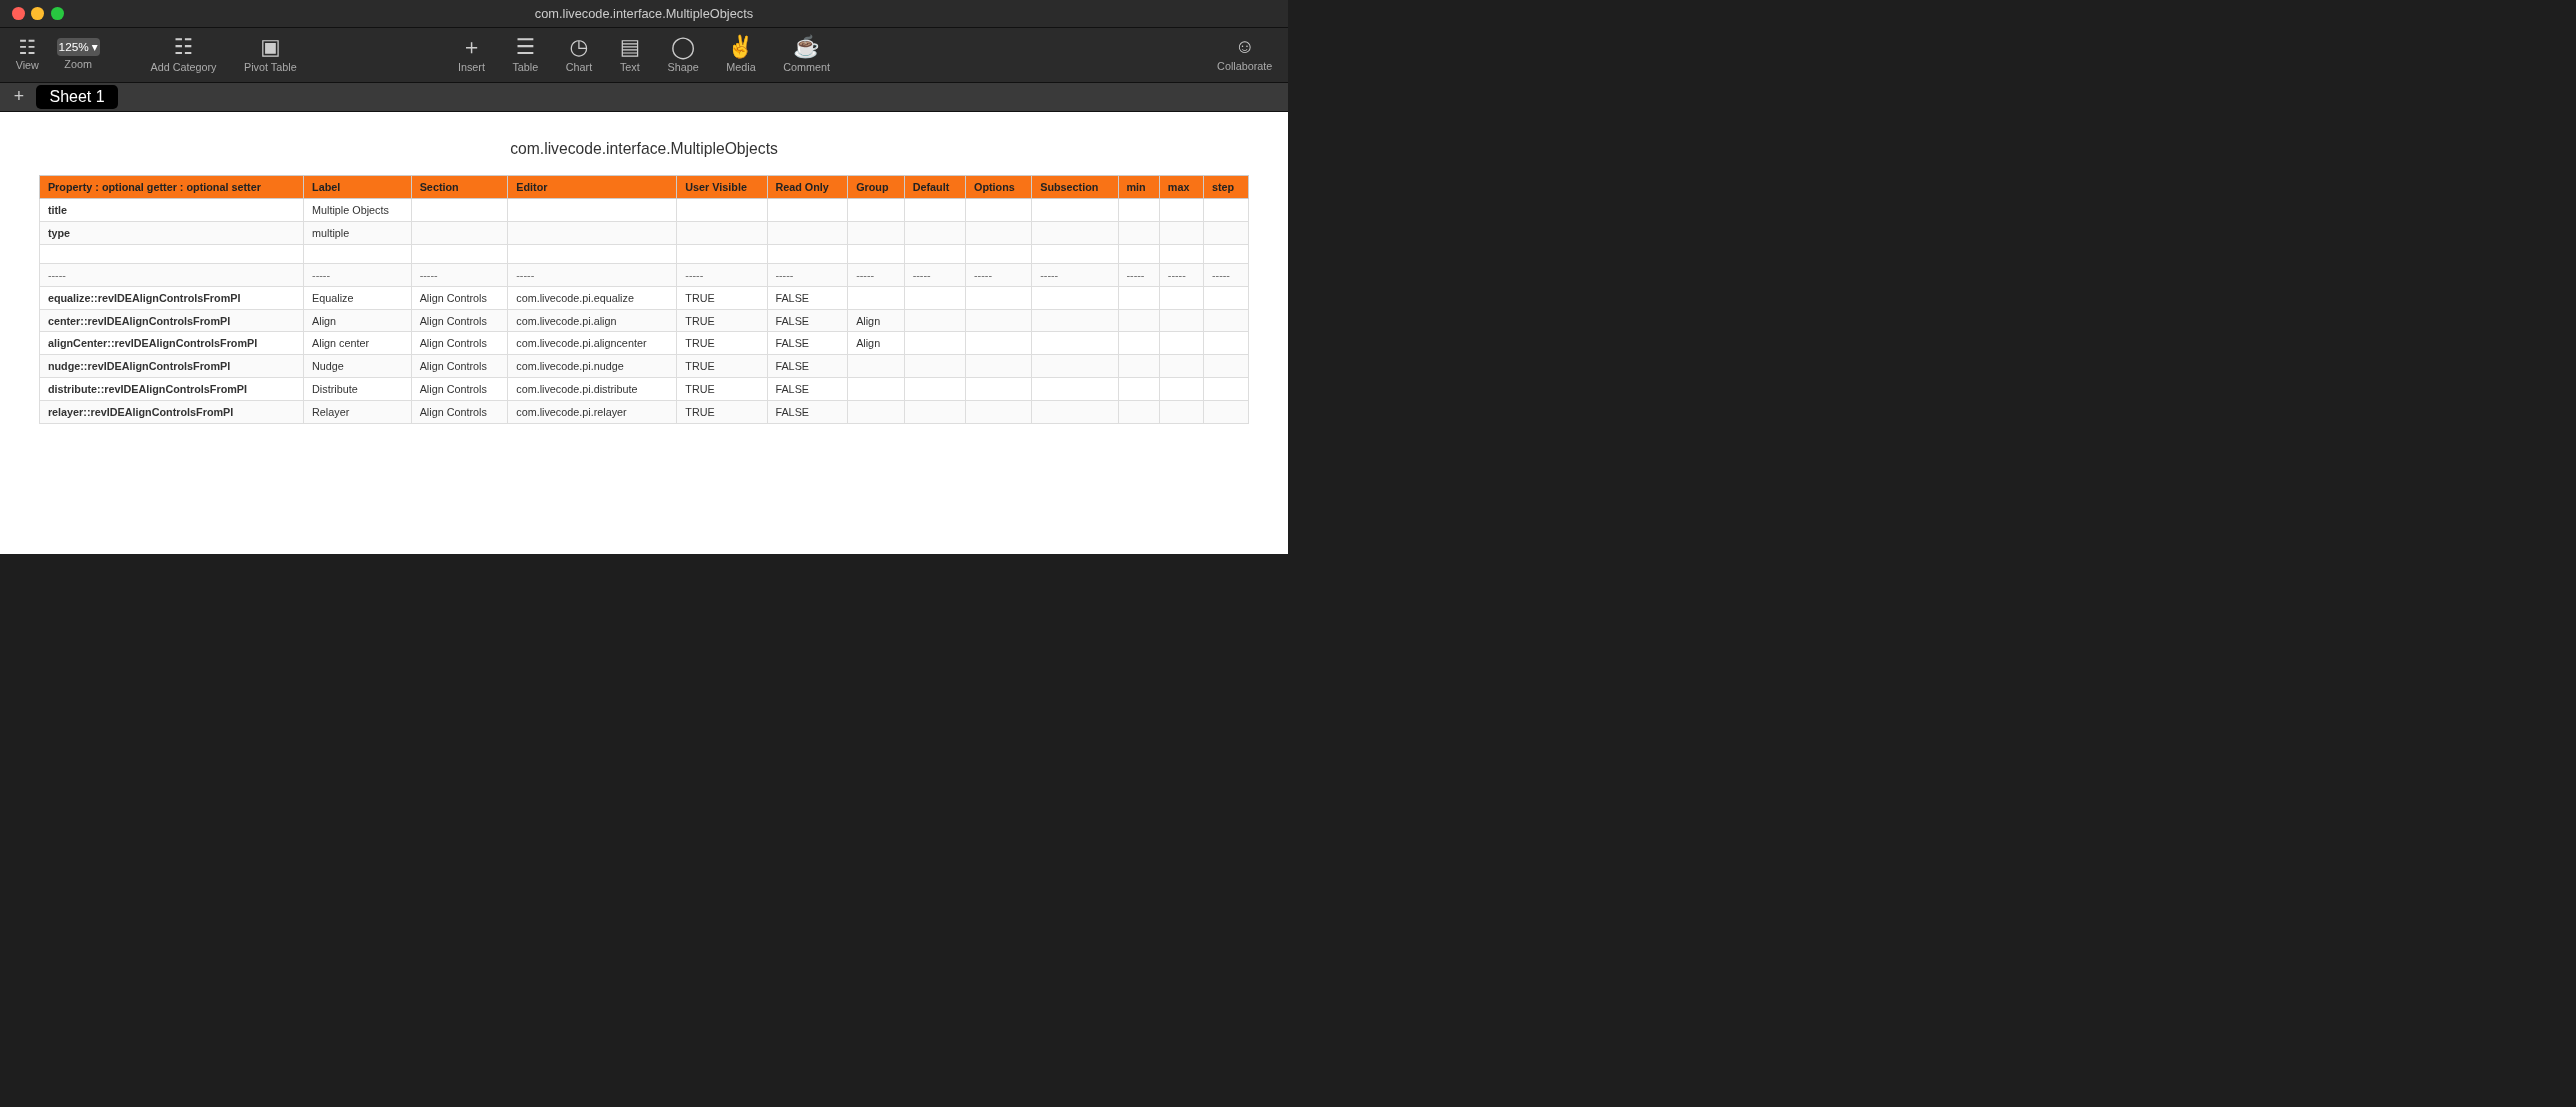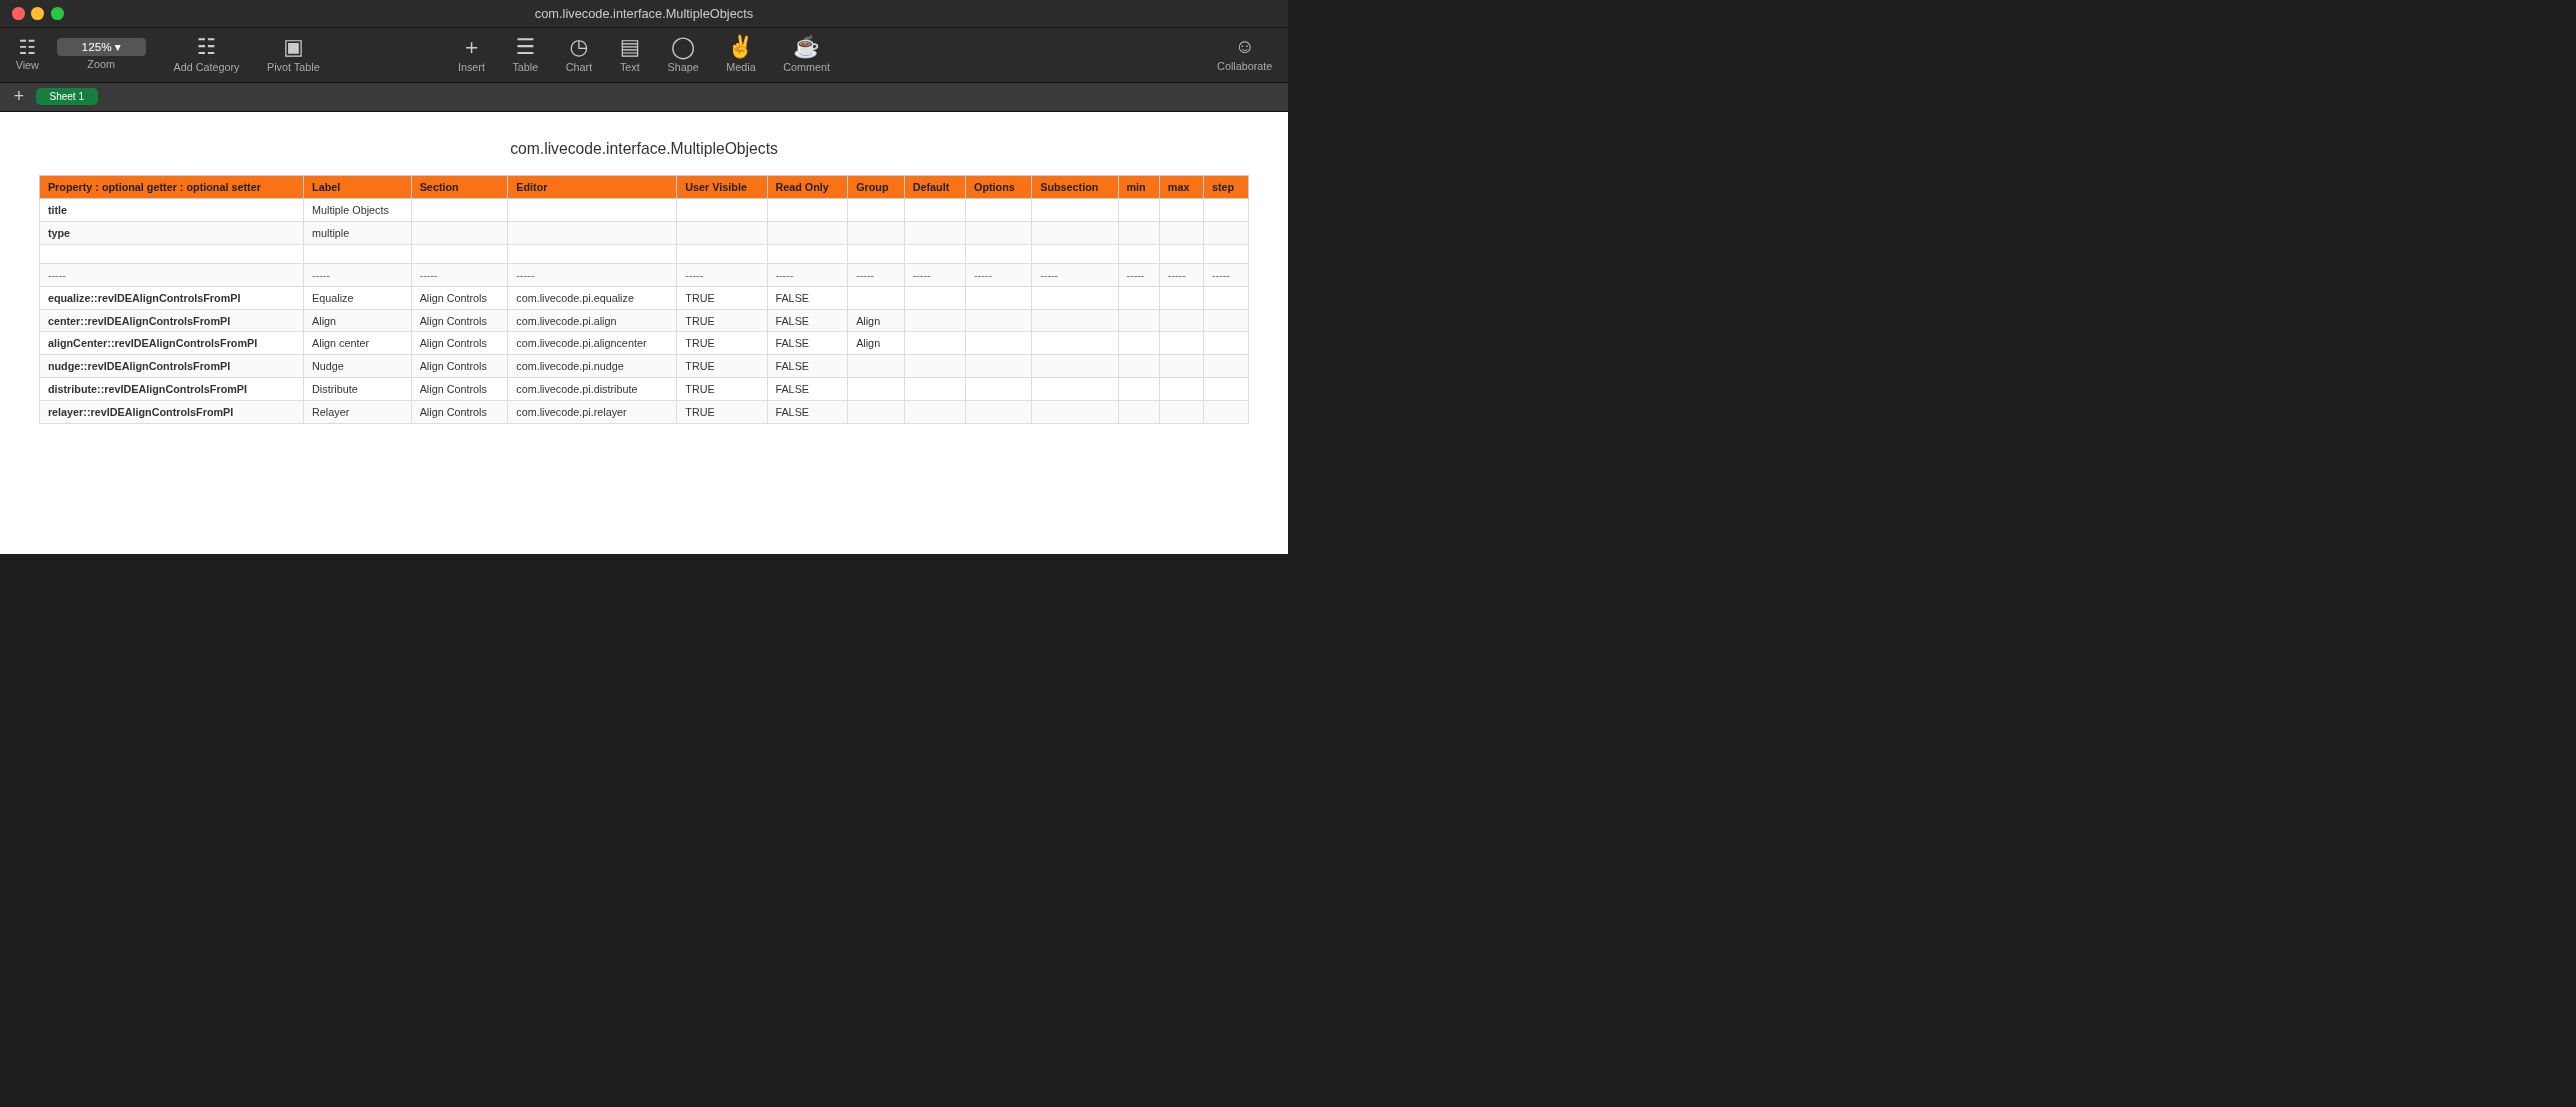--- a/index.html
+++ b/index.html
@@ -79,21 +79,21 @@
     }
     .toolbar-label {
       color: #aaa;
       font-size: 10.8px;
     }
     .zoom-btn {
       background: #555;
       color: #fff;
       border: none;
       border-radius: 3.9px;
-      padding: 2px 25px;
+      padding: 2px 2px;
       font-size: 11.8px;
       cursor: pointer;
       display: flex;
       align-items: center;
       gap: 2.9px;
     }
     .toolbar-center {
       display: flex;
       align-items: center;
       gap: 27.5px;
@@ -139,25 +139,25 @@
       border-bottom: 1px solid #111;
     }
     .add-sheet-btn {
       color: #ccc;
       font-size: 17.7px;
       cursor: pointer;
       line-height: 1;
       padding: 0 3.9px;
     }
     .sheet-tab {
-      background: #15803d;
+      background: #000000;
       color: #fff;
       border-radius: 4.9px;
       padding: 2.9px 13.7px;
-      font-size: 10px;
+      font-size: 16px;
       font-weight: 500;
       cursor: pointer;
     }
 
     .spreadsheet-title {
       text-align: center;
       font-size: 15.7px;
       color: #333;
       margin-bottom: 17.7px;
       font-weight: 400;

